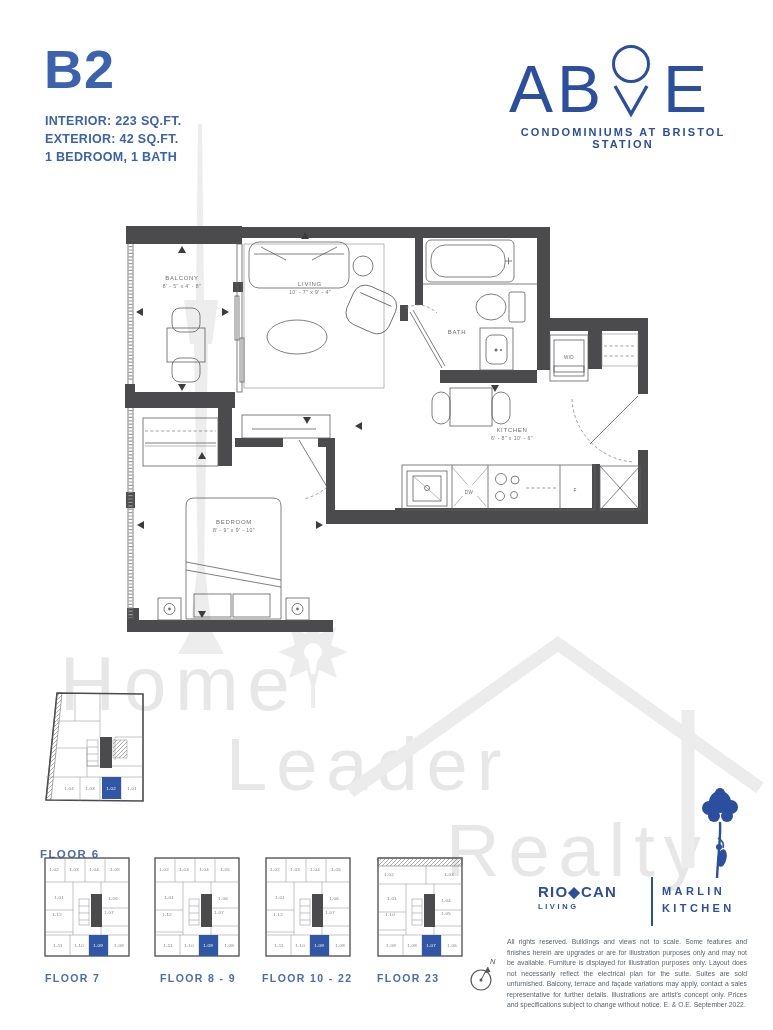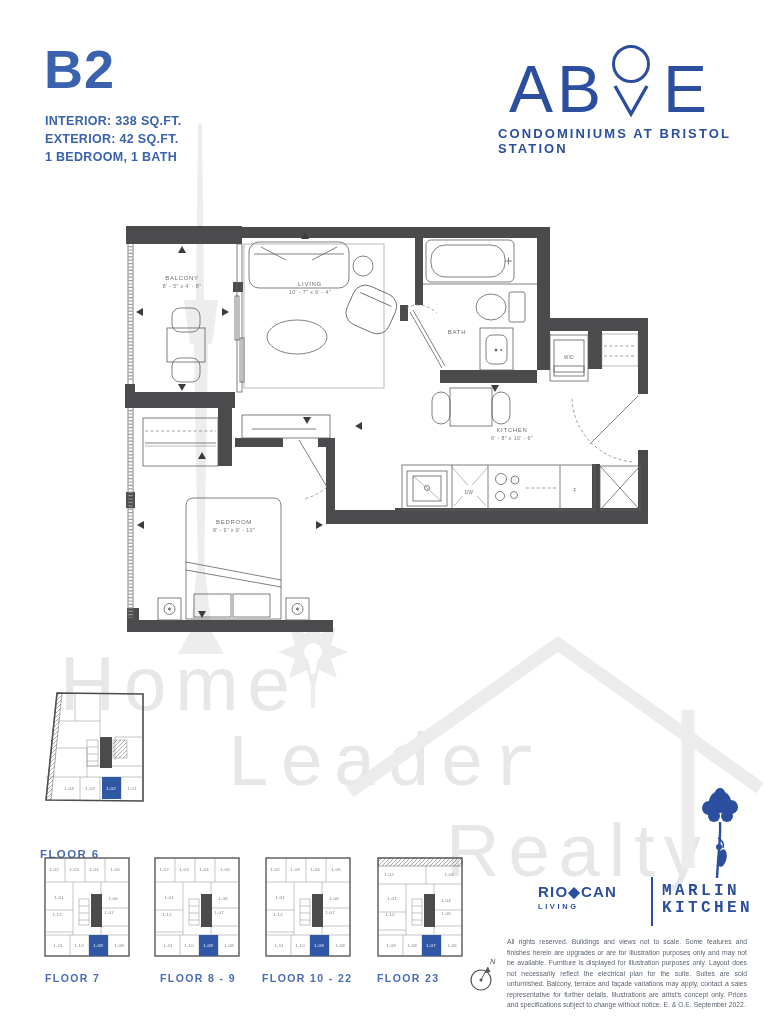--- a/index.html
+++ b/index.html
@@ -4,26 +4,26 @@
 <style>
   html,body{margin:0;padding:0;background:#fff;}
   .page{position:relative;width:773px;height:1030px;background:#fff;overflow:hidden;
         font-family:"Liberation Sans",sans-serif;}
   .abs{position:absolute;}
   
   .unit-code{left:44px;top:38px;font-size:54px;font-weight:bold;color:var(--c-accent);letter-spacing:1px;}
   .unit-info{left:45px;top:112px;font-size:12.5px;font-weight:bold;color:var(--c-accent);line-height:18px;letter-spacing:.3px;}
   .logo{left:505px;top:40px;width:235px;height:88px;}
   .logo text{fill:var(--c-brand);font-family:"Liberation Sans",sans-serif;font-size:66px;}
-  .tagline{left:498px;top:126px;width:250px;font-size:13px;font-weight:bold;
+  .tagline{left:498px;top:126px;width:250px;text-align:center;font-size:11px;font-weight:bold;
            letter-spacing:2.1px;color:var(--c-brand);}
   
   .wm{color:var(--c-wm);font-size:74px;letter-spacing:9px;line-height:1;z-index:1;pointer-events:none;}
   .wm-home{left:60px;top:646px;font-size:76px;}
-  .wm-leader{left:226px;top:728px;font-family:Liberation Mono, monospace;}
+  .wm-leader{left:226px;top:728px;}
   .wm-realty{left:446px;top:814px;}
   .wm-shape{z-index:1;pointer-events:none;}
   
   .plan{left:120px;top:200px;width:540px;height:440px;z-index:2;}
   .w{fill:var(--c-wall);}
   .ln{stroke:#5f5f5f;stroke-width:.8;fill:none;}
   .lt{stroke:#8a8a8a;stroke-width:.6;fill:none;}
   .dash{stroke:#777;stroke-width:.7;fill:none;stroke-dasharray:3 2.4;}
   .ptxt{font-size:6px;letter-spacing:.7px;fill:#6e6e6e;text-anchor:middle;}
   .pdim{font-size:5.2px;letter-spacing:.4px;fill:#787878;text-anchor:middle;}
@@ -35,21 +35,21 @@
   .kp-label{font-size:10.5px;font-weight:bold;letter-spacing:1.4px;color:var(--c-accent2);z-index:2;}
   .kp-label6{left:40px;top:818px;font-size:11.5px;margin-top:30px;}
   .kpu{font-size:4.4px;letter-spacing:.2px;fill:#7c7c7c;text-anchor:middle;font-family:"Liberation Sans",sans-serif;}
   .kpu.w{fill:#fff;}
   .kpsvg{display:block;width:88px;height:102px;}
   
   .riocan{left:538px;top:883px;width:104px;text-align:left;color:var(--c-brand);z-index:2;}
   .riocan .l1{font-size:15px;font-weight:bold;letter-spacing:1.2px;}
   .riocan .l2{font-size:7.5px;font-weight:bold;letter-spacing:2.6px;margin-top:1px;}
   .logo-divider{left:651px;top:877px;width:1.5px;height:49px;background:var(--c-brand);z-index:2;}
-  .marlin{left:662px;top:883px;color:var(--c-brand);font-size:16px;font-weight:bold;letter-spacing:3.4px;line-height:17px;z-index:2;font-family:Liberation Mono, monospace;}
+  .marlin{left:662px;top:883px;color:var(--c-brand);font-size:11px;font-weight:bold;letter-spacing:3.4px;line-height:17px;z-index:2;}
   .disclaimer{left:507px;top:937px;width:240px;font-size:6.8px;line-height:1.55;color:#5b6470;
               text-align:justify;z-index:2;}
   .tree{left:696px;top:786px;width:48px;height:94px;z-index:2;}
   .compass{left:462px;top:952px;width:44px;height:46px;z-index:2;}
 </style>
 </head>
 <body>
 
 <div class="page">
 
@@ -70,21 +70,21 @@
   </svg>
   <svg class="abs wm-shape" style="left:270px;top:618px;width:86px;height:92px" viewBox="0 0 86 92">
     <path fill="#ececec" d="M43 2 L50 16 L66 9 L61 27 L78 34 L61 41 L67 60 L49 52 L43 76 L37 52 L19 60 L25 41 L8 34 L25 27 L20 9 L36 16 Z"></path>
     <line x1="43" y1="70" x2="43" y2="90" stroke="#ececec" stroke-width="4"></line>
     <circle cx="43" cy="34" r="9" fill="#ffffff"></circle>
     <polygon points="38,40 48,40 45,56 41,56" fill="#ffffff"></polygon>
   </svg>
 
   <div class="abs unit-code" style="z-index:2">B2</div>
   <div class="abs unit-info" style="z-index:2">
-    <div>INTERIOR: 338 SQ.FT.</div>
+    <div>INTERIOR: 223 SQ.FT.</div>
     <div>EXTERIOR: 42 SQ.FT.</div>
     <div>1 BEDROOM, 1 BATH</div>
   </div>
 
   <svg class="abs logo" viewBox="0 0 235 88" style="z-index:2">
     <text x="4" y="72">A</text>
     <text x="52" y="72">B</text>
     <circle cx="126" cy="24" r="17.5" fill="none" stroke="#2b4f9e" stroke-width="3"></circle>
     <path d="M110 46 L126 74 L142 46" fill="none" stroke="#2b4f9e" stroke-width="3.4"></path>
     <text x="158" y="72">E</text>

